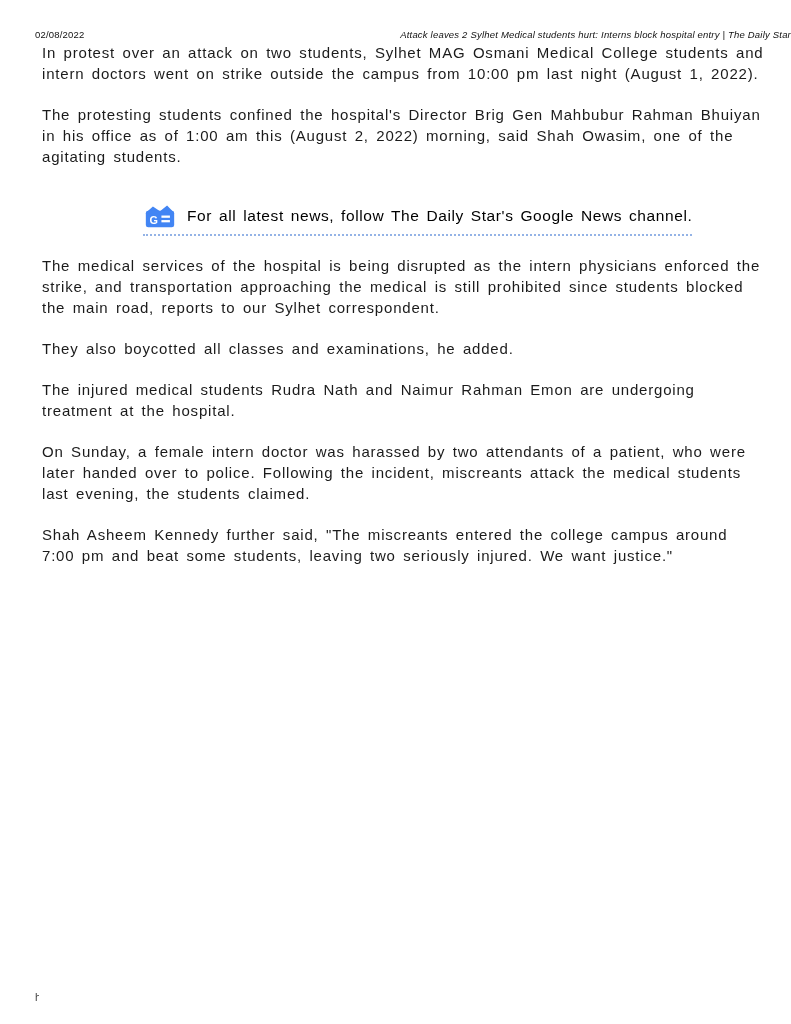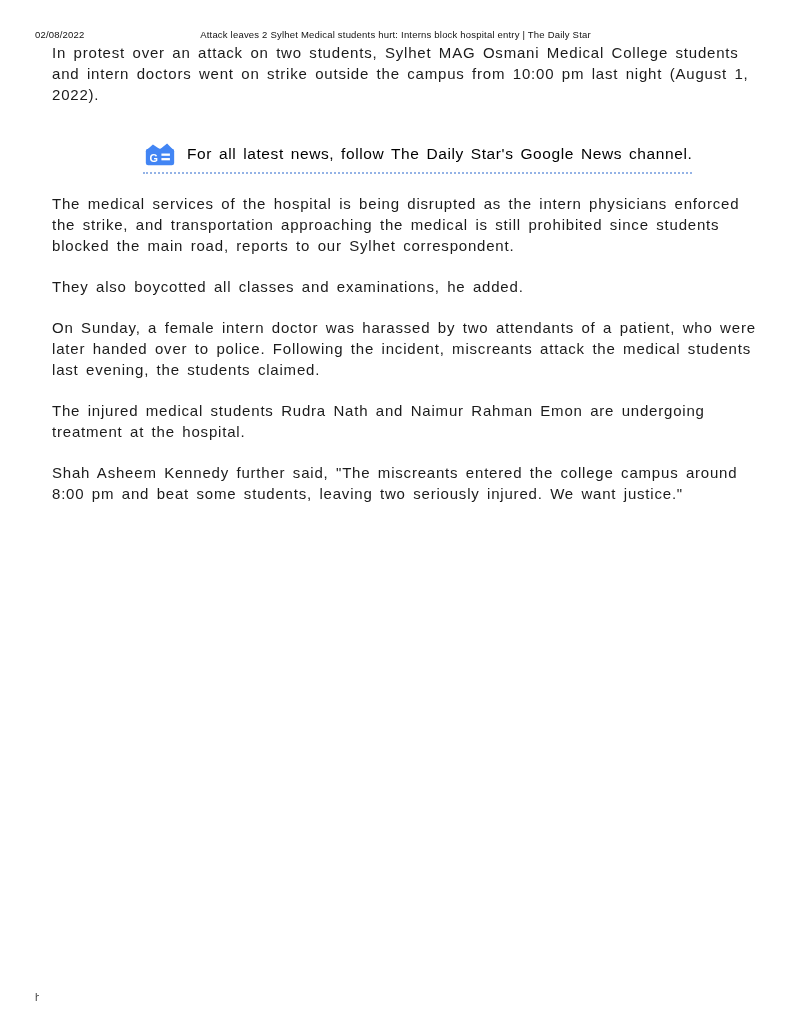--- a/index.html
+++ b/index.html
@@ -10,27 +10,27 @@
     color: #1b1b1b;
     position: relative;
     overflow: hidden;
   }
   
   .print-header {
     position: absolute; top: 17px; left: 0; right: 0; height: 14px;
     font-size: 9.5px; color: #111; letter-spacing: 0.2px; margin-top: 12px;
   }
   .print-header .date { position: absolute; left: 35px; top: 0; }
-  .print-header .title { position: absolute; left: 0; right: 0; top: 0; text-align: center; }
+  .print-header .title { position: absolute; left: 0; right: 0; top: 0; text-align: right; font-style: italic; }
   
   .content {
     position: absolute; top: 42px; left: 42px; width: 722px;
   }
   .content p {
-    margin: 0 0 20px 10px;
+    margin: 0 0 20px 0;
     font-size: 15px;
     line-height: 21px;
     letter-spacing: 0.8px;
     word-spacing: 2.5px;
     text-align: left;
     color: #1b1b1b;
   }
   
   .gnews-row {
     margin: 15px 0 19px 101px;
@@ -61,34 +61,35 @@
 </head>
 <body>
 
 <div class="print-header">
   <span class="date">02/08/2022</span>
   <span class="title">Attack leaves 2 Sylhet Medical students hurt: Interns block hospital entry | The Daily Star</span>
 </div>
 
 <div class="content">
   <p>In protest over an attack on two students, Sylhet MAG Osmani Medical College students and intern doctors went on strike outside the campus from 10:00 pm last night (August 1, 2022).</p>
+  <p>The protesting students confined the hospital's Director Brig Gen Mahbubur Rahman Bhuiyan in his office as of 1:00 am this (August 2, 2022) morning, said Shah Owasim, one of the agitating students.</p>
 
   <div><a class="gnews-row">
     <span class="gnews-icon">
       <svg viewBox="0 0 36 29" width="34" height="28" xmlns="http://www.w3.org/2000/svg">
         <path d="M3 11 L10.5 4.5 L18 9.5 L25.5 3.5 L33 11 Z" fill="#4285f4"></path>
         <rect x="3" y="9" width="30" height="17.5" rx="2.5" fill="#4285f4"></rect>
         <text x="7" y="22.5" font-family="Liberation Sans, sans-serif" font-size="11.5" font-weight="bold" fill="#ffffff">G</text>
         <rect x="19.5" y="14" width="9" height="2.4" fill="#ffffff"></rect>
         <rect x="19.5" y="18.8" width="9" height="2.4" fill="#ffffff"></rect>
       </svg>
     </span>
     <span class="gnews-label">For all latest news, follow The Daily Star's Google News channel.</span>
   </a></div>
 
   <p>The medical services of the hospital is being disrupted as the intern physicians enforced the strike, and transportation approaching the medical is still prohibited since students blocked the main road, reports to our Sylhet correspondent.</p>
   <p>They also boycotted all classes and examinations, he added.</p>
+  <p>The injured medical students Rudra Nath and Naimur Rahman Emon are undergoing treatment at the hospital.</p>
   <p>On Sunday, a female intern doctor was harassed by two attendants of a patient, who were later handed over to police. Following the incident, miscreants attack the medical students last evening, the students claimed.</p>
-  <p>The injured medical students Rudra Nath and Naimur Rahman Emon are undergoing treatment at the hospital.</p>
-  <p>Shah Asheem Kennedy further said, "The miscreants entered the college campus around 8:00 pm and beat some students, leaving two seriously injured. We want justice."</p>
+  <p>Shah Asheem Kennedy further said, "The miscreants entered the college campus around 7:00 pm and beat some students, leaving two seriously injured. We want justice."</p>
 </div>
 
 <div class="print-footer-mark">h</div>
 
 </body></html>

